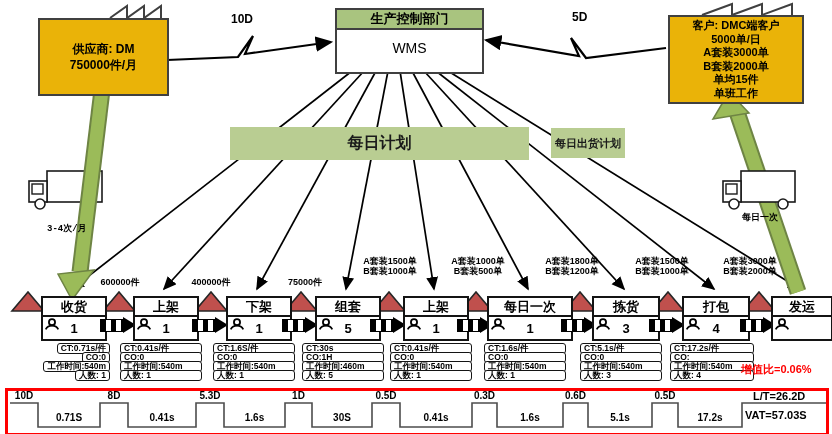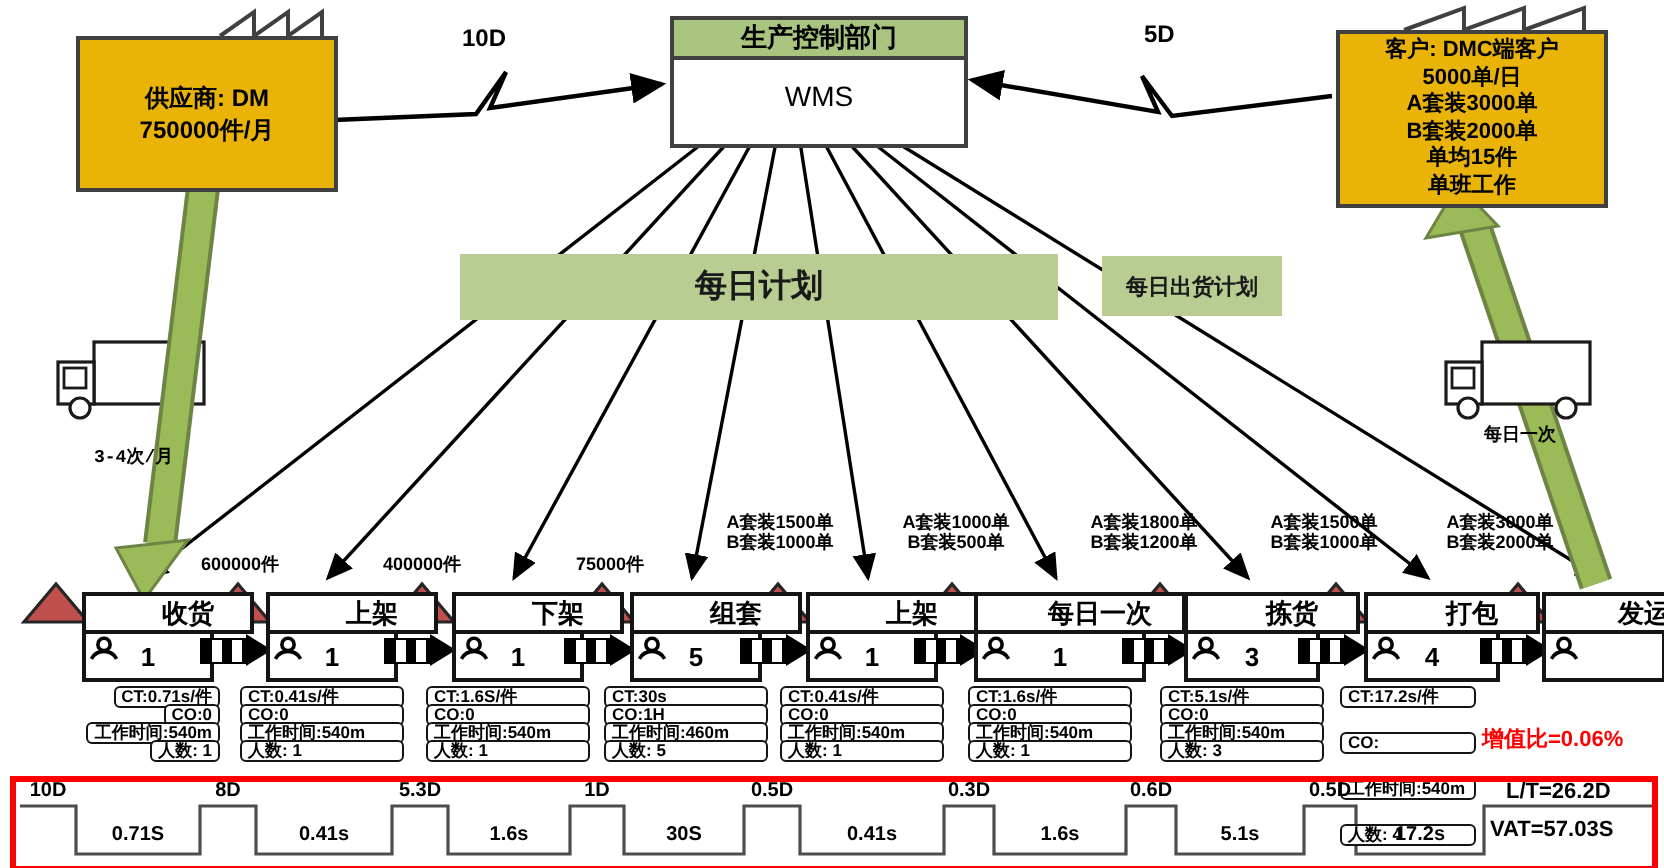--- a/index.html
+++ b/index.html
@@ -10,21 +10,21 @@
               display:flex;flex-direction:column;align-items:center;justify-content:center;
               font-weight:bold;text-align:center;}
   .ctrl-box{position:absolute;border:2px solid #404040;background:#fff;}
   .ctrl-head{border-bottom:2px solid #404040;font-weight:bold;font-size:13px;
              text-align:center;height:18px;line-height:18px;}
   .ctrl-body{display:flex;align-items:center;justify-content:center;
              font-weight:normal;font-size:14px;height:36px;}
   .plan-box{position:absolute;display:flex;align-items:center;justify-content:center;
             font-weight:bold;color:#1a1a1a;}
   .proc-title{position:absolute;border:2px solid #141414;background:#fff;font-weight:bold;
-              font-size:13px;display:flex;align-items:center;justify-content:center;height:17px;padding-left:20px;}
+              font-size:13px;display:flex;align-items:center;justify-content:center;height:17px;}
   .op-box{position:absolute;border:2px solid #141414;background:#fff;height:22px;
           display:flex;align-items:center;padding:0 4px;}
   .op-count{font-weight:bold;font-size:13px;flex:1;text-align:center;}
   .metrics{position:absolute;display:flex;flex-direction:column;}
   .metric-row{border:1.5px solid #141414;border-radius:3px;background:#fff;font-size:8.5px;
               font-weight:bold;height:8.5px;line-height:8.5px;padding:0 3px;white-space:nowrap;
               overflow:hidden;margin-top:-1.5px;}
   .metric-row:first-child{margin-top:0;}
   .inv-label{position:absolute;font-size:9px;font-weight:bold;text-align:center;
              line-height:10px;white-space:nowrap;transform:translateX(-50%);}
@@ -129,21 +129,21 @@
     <div>A套装3000单</div>
     <div>B套装2000单</div>
     <div>单均15件</div>
     <div>单班工作</div>
   </div>
 
   <div class="lead-label" style="left:231px;top:12px;">10D</div>
   <div class="lead-label" style="left:572px;top:10px;">5D</div>
 
   <div class="plan-box" id="planDaily" style="left: 230px; top: 127px; width: 299px; height: 33px; font-size: 16px; background: rgb(185, 205, 146);">每日计划</div>
-  <div class="plan-box" id="planShip" style="left: 551px; top: 128px; width: 90px; height: 30px; font-size: 11px; background: rgb(185, 205, 146);">每日出货计划</div>
+  <div class="plan-box" id="planShip" style="left: 551px; top: 128px; width: 74px; height: 30px; font-size: 11px; background: rgb(185, 205, 146);">每日出货计划</div>
 
   <div class="truck-label" style="left:47px;top:222px;font-family:Liberation Mono, monospace;">3-4次/月</div>
   <div class="truck-label" style="left:742px;top:211px;">每日一次</div>
 
   <div id="procLayer">
       <div class="proc-title" style="left: 41px; top: 296px; width: 62px;">收货</div>
       <div class="op-box" style="left: 41px; top: 315px; width: 54px;">
         <svg width="18" height="14" viewBox="0 0 20 14">
           <path d="M3,13 A8,8 0 0 1 17,13" fill="none" stroke="#000" stroke-width="2"></path>
           <circle cx="10" cy="5" r="3.4" fill="none" stroke="#000" stroke-width="2"></circle>
@@ -269,21 +269,21 @@
         <div class="push-head"></div>
       </div>
       <div class="proc-title" style="left: 682px; top: 296px; width: 64px;">打包</div>
       <div class="op-box" style="left: 682px; top: 315px; width: 56px;">
         <svg width="18" height="14" viewBox="0 0 20 14">
           <path d="M3,13 A8,8 0 0 1 17,13" fill="none" stroke="#000" stroke-width="2"></path>
           <circle cx="10" cy="5" r="3.4" fill="none" stroke="#000" stroke-width="2"></circle>
         </svg>
         <span class="op-count">4</span>
       </div>
-      <div class="metrics" style="left: 670px; top: 343px; width: 68px; gap: 14px;">
+      <div class="metrics" style="left: 670px; top: 343px; width: 84px;">
         <div class="metric-row">CT:17.2s/件</div>
         <div class="metric-row">CO:</div>
         <div class="metric-row">工作时间:540m</div>
         <div class="metric-row">人数: 4</div>
       </div>
       <div class="push-arrow" style="left: 740px; top: 317px;">
         <div class="push-shaft"></div>
         <div class="push-head"></div>
       </div>
       <div class="proc-title" style="left: 771px; top: 296px; width: 58px;">发运</div>

